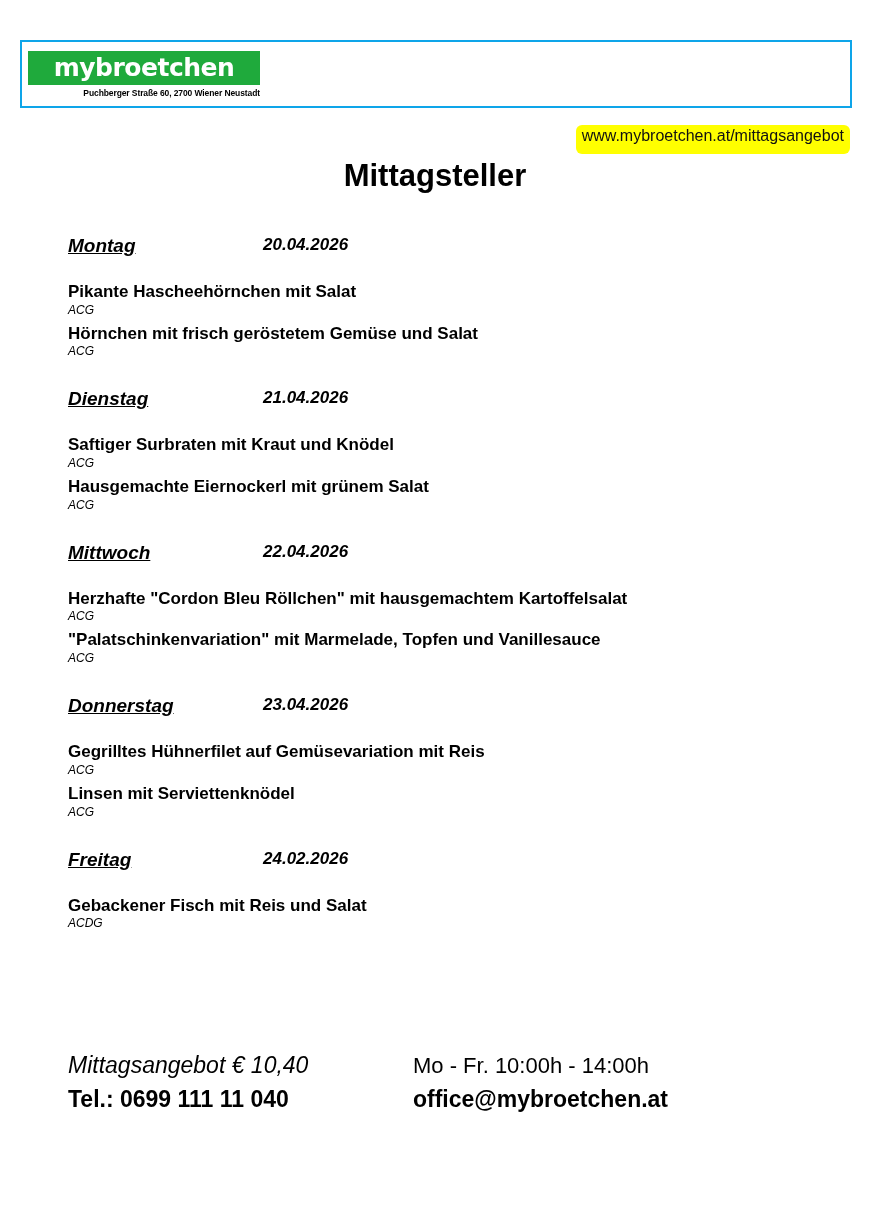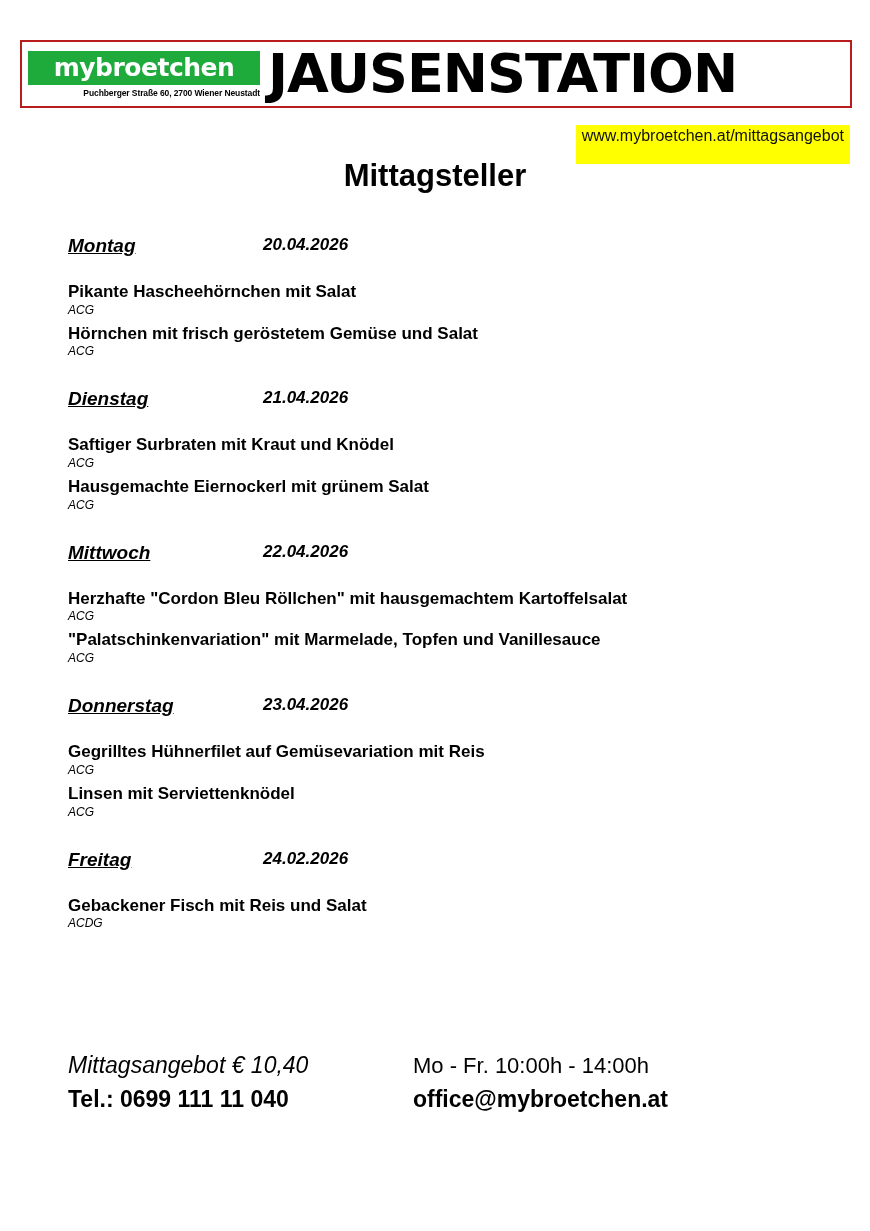--- a/index.html
+++ b/index.html
@@ -22,21 +22,21 @@
     box-sizing: border-box;
   }
 
   
   .header {
     position: absolute;
     left: 20px;
     top: 40px;
     width: 832px;
     height: 68px;
-    border: 2px solid #b91c1c;
+    border: 2px solid #0ea5e9;
     box-sizing: border-box;
     display: flex;
     align-items: stretch;
     background: #ffffff;
   }
   .logo-box {
     width: 232px;
     margin: 5px 0 5px 6px;
     display: flex;
     flex-direction: column;
@@ -79,23 +79,24 @@
     letter-spacing: -1px;
     line-height: 1;
   }
 
   
   .url-bar {
     position: absolute;
     right: 20px;
     top: 125px;
     background: #ffff00;
-    padding: 2px 6px 19px 6px;
+    padding: 2px 6px 9px 6px;
     font-size: 16px;
     color: #111111;
+    border-radius: 6px;
   }
 
   
   .main-title {
     position: absolute;
     left: 0;
     top: 158px;
     width: 870px;
     text-align: center;
     font-size: 31px;
@@ -176,23 +177,20 @@
 
 <div class="page">
 
   <div class="header">
     <div class="logo-box">
       <div class="logo-green">
         <span class="logo-green-text">mybroetchen</span>
       </div>
       <div class="logo-addr">Puchberger Straße 60, 2700 Wiener Neustadt</div>
     </div>
-    <div class="header-title">
-      <span>JAUSENSTATION</span>
-    </div>
   </div>
 
   <div class="url-bar">
     <span>www.mybroetchen.at/mittagsangebot</span>
   </div>
 
   <div class="main-title">Mittagsteller</div>
 
   <div class="menu">
 

